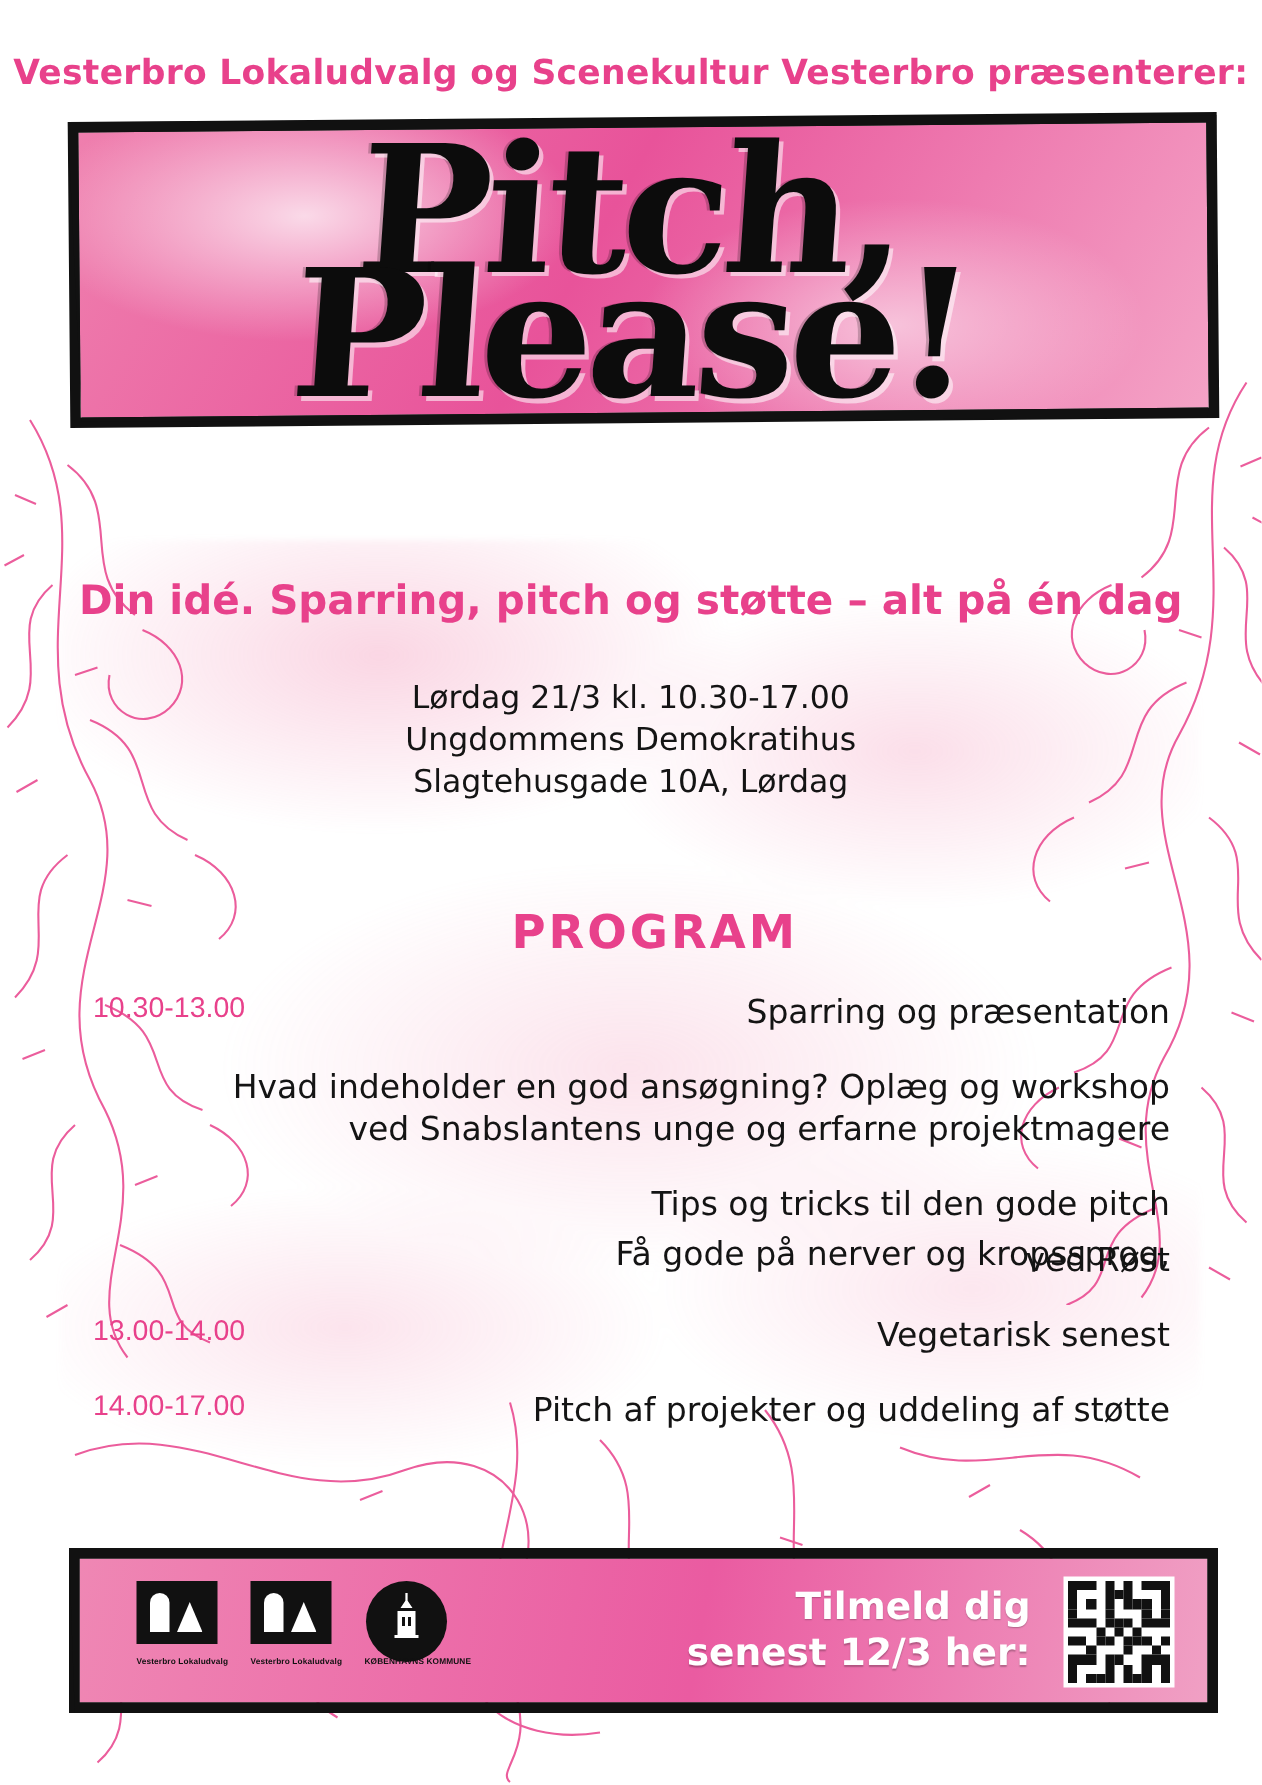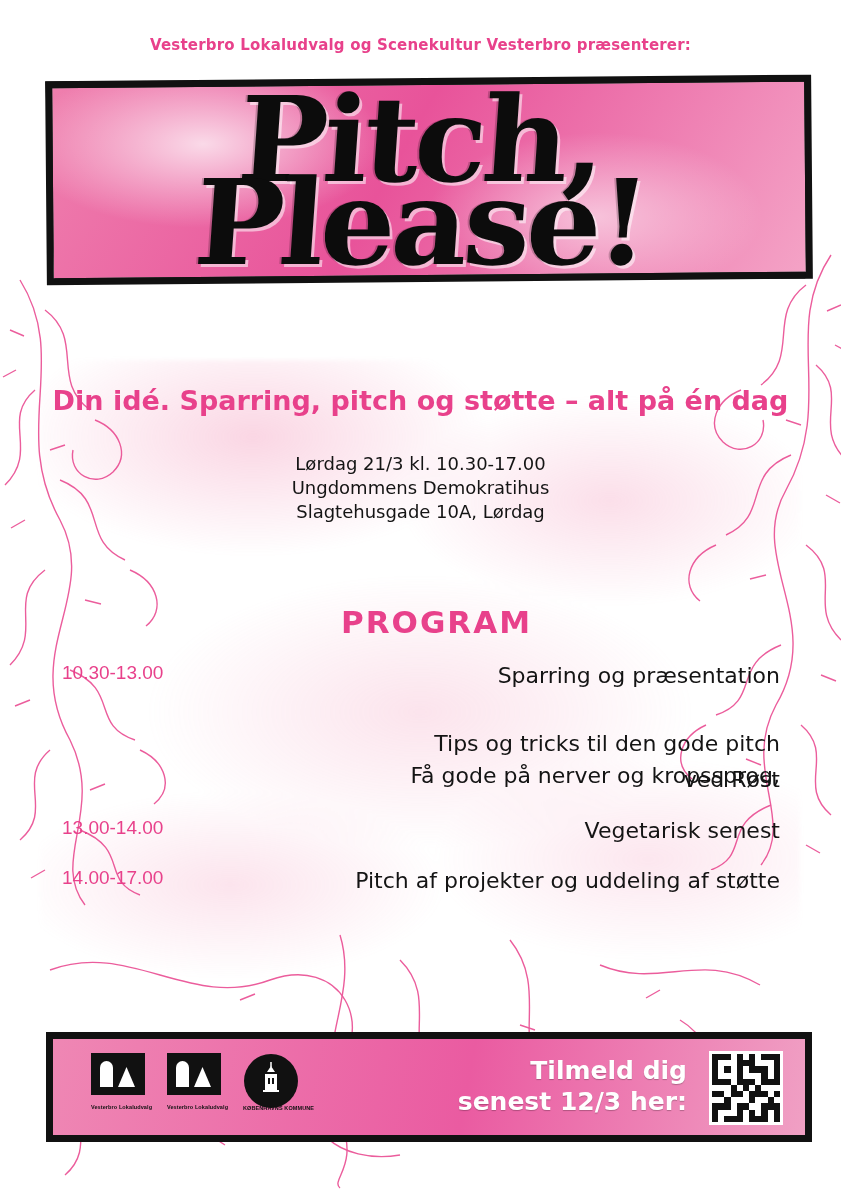--- a/index.html
+++ b/index.html
@@ -45,21 +45,21 @@
     filter: blur(2px);
   }
 
   
   .presenter {
     position: absolute;
     top: 36px;
     left: 0;
     width: 100%;
     text-align: center;
-    font-size: 15px;
+    font-size: 23px;
     letter-spacing: 0.2px;
     color: #e8418b;
     font-weight: 700;
     font-family: "DejaVu Sans", sans-serif;
     white-space: nowrap;
   }
 
   
   .banner {
     position: absolute;
@@ -126,21 +126,21 @@
     font-family: "DejaVu Sans", sans-serif;
   }
 
   
   .venue {
     position: absolute;
     top: 452px;
     left: 0;
     width: 100%;
     text-align: center;
-    font-size: 18px;
+    font-size: 21px;
     line-height: 1.33;
     color: #141414;
     font-family: "DejaVu Sans", sans-serif;
   }
   .venue div { margin: 0; }
 
   
   .program-heading {
     position: absolute;
     top: 604px;
@@ -359,20 +359,24 @@
 
   <div class="program">
 
     <div class="prow">
       <span class="ptime">10.30-13.00</span>
       <span class="ptext">Sparring og præsentation</span>
     </div>
 
     <div class="spacer-18"></div>
 
+    <div class="prow">
+      <span class="ptext">Hvad indeholder en god ansøgning? Oplæg og workshop</span>
+      <span class="ptext ital">ved Snabslantens unge og erfarne projektmagere</span>
+    </div>
 
     <div class="spacer-18"></div>
 
     <div class="prow">
       <span class="ptext">Tips og tricks til den gode pitch</span>
     </div>
 
     <div class="prow">
       <span class="ptext">Få gode på nerver og kropssprog,</span>
     </div>

